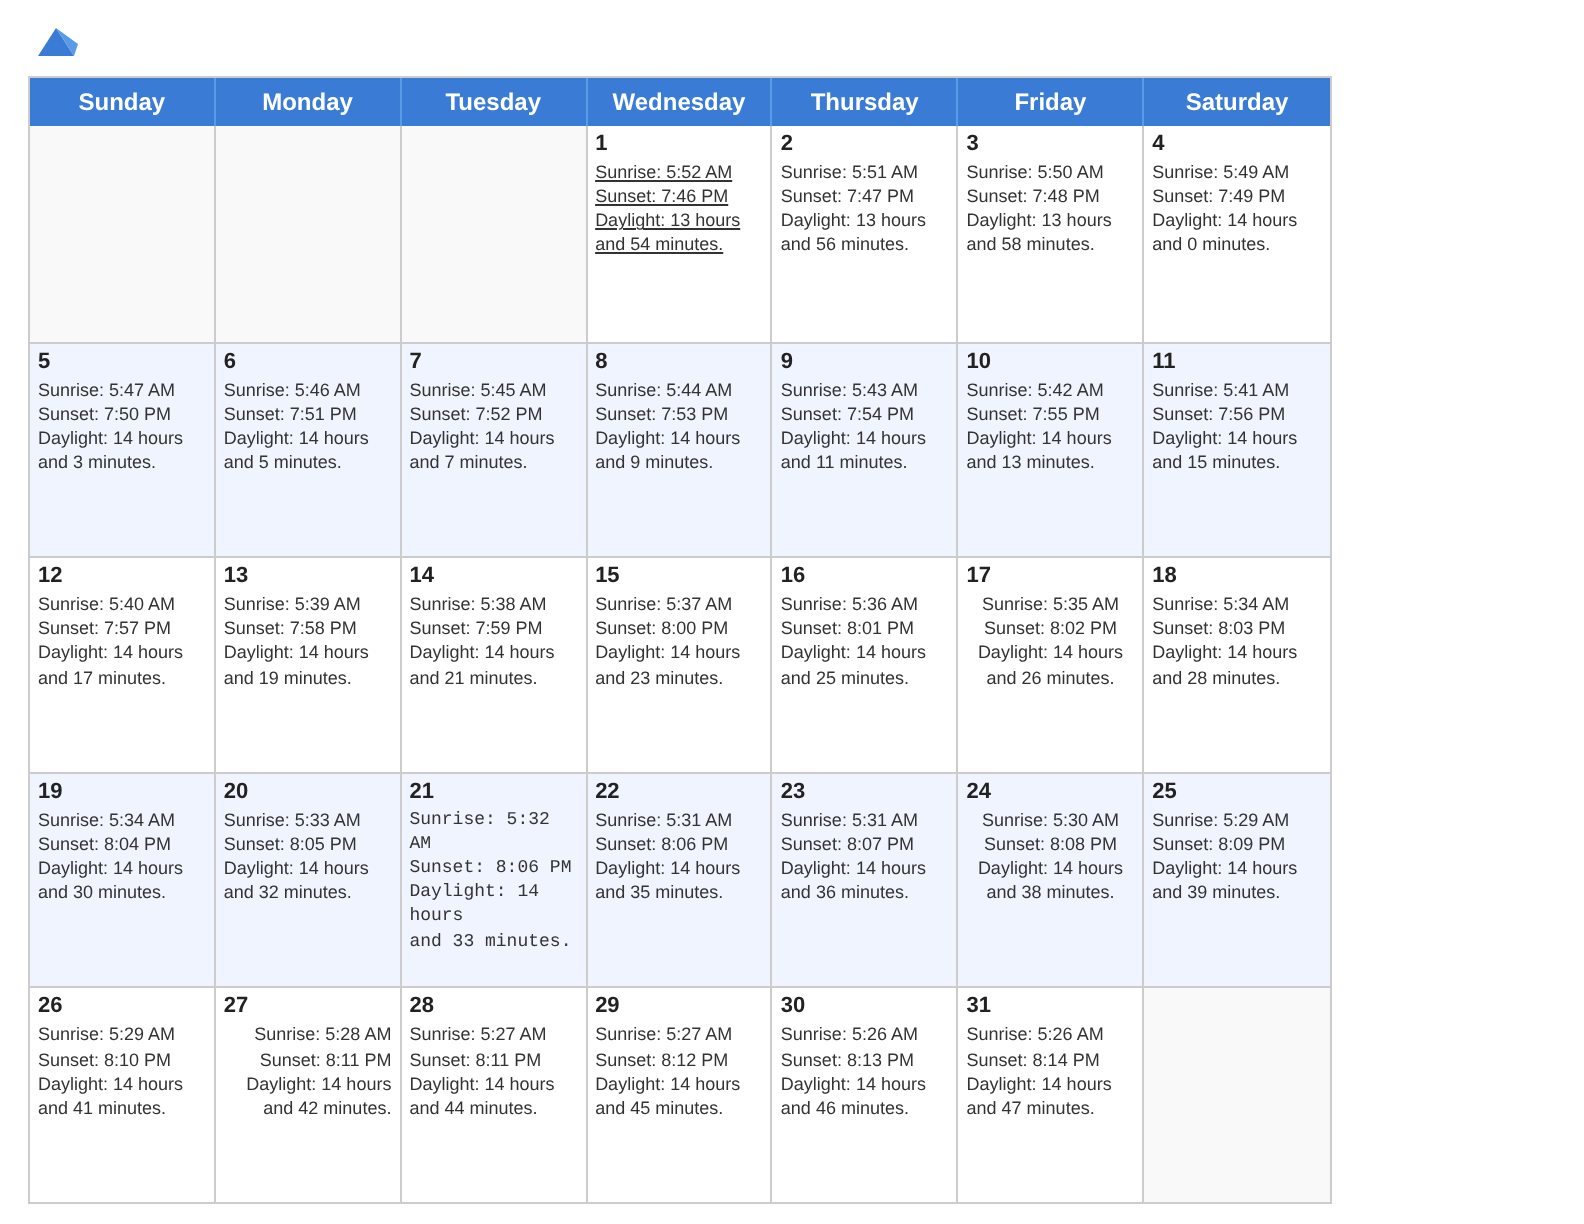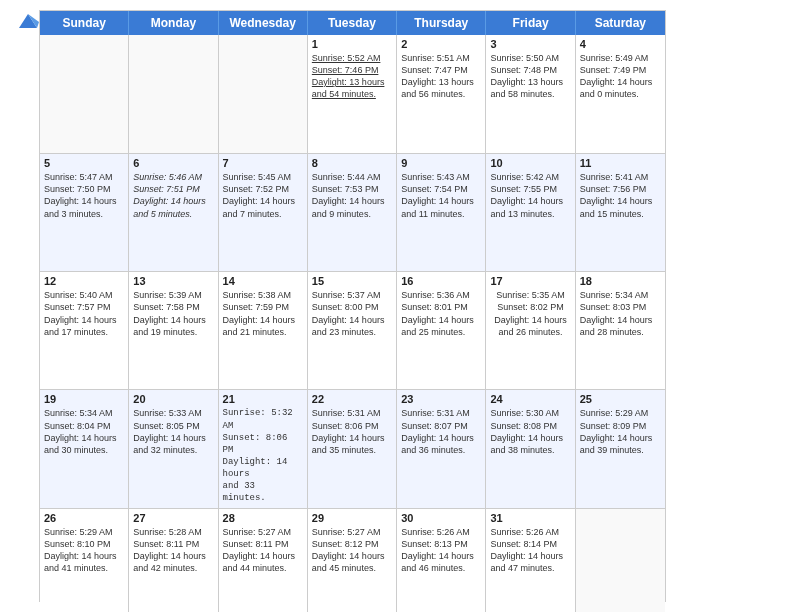--- a/index.html
+++ b/index.html
@@ -8,21 +8,21 @@
       height: 612px;
       font-family: Arial, sans-serif;
       background: #fff;
       overflow: hidden;
     }
     .page {
       width: 680px;
       height: 612px;
       padding: 10px 14px;
       display: flex;
-      flex-direction: row;
+      flex-direction: column;
       border-radius: 15px;
     }
     .header {
       display: flex;
       justify-content: space-between;
       align-items: flex-start;
       margin-bottom: 6px;
     }
     .logo {
       display: flex;
@@ -144,22 +144,22 @@
     <div class="title-section">
       <div class="month-title"></div>
       <div class="location"></div>
     </div>
   </div>
 
   <div class="calendar">
     <div class="cal-header" id="cal-header">
         <div class="cal-header-cell">Sunday</div>
         <div class="cal-header-cell">Monday</div>
+        <div class="cal-header-cell">Tuesday</div>
         <div class="cal-header-cell">Wednesday</div>
-        <div class="cal-header-cell">Tuesday</div>
         <div class="cal-header-cell">Thursday</div>
         <div class="cal-header-cell">Friday</div>
         <div class="cal-header-cell">Saturday</div>
       </div>
     <div class="cal-body" id="cal-body">
         <div class="cal-row">
           <div class="cal-cell empty"></div>
           <div class="cal-cell empty"></div>
           <div class="cal-cell empty"></div>
           <div class="cal-cell">
@@ -194,21 +194,21 @@
         <div class="cal-row">
           <div class="cal-cell alt-row">
             <div class="day-num">5</div>
             <div class="day-info" style="white-space: pre-line;">Sunrise: 5:47 AM
 Sunset: 7:50 PM
 Daylight: 14 hours
 and 3 minutes.</div>
           </div>
           <div class="cal-cell alt-row">
             <div class="day-num">6</div>
-            <div class="day-info" style="white-space: pre-line; font-style: italic;">Sunrise: 5:46 AM
+            <div class="day-info" style="white-space: pre-line;">Sunrise: 5:46 AM
 Sunset: 7:51 PM
 Daylight: 14 hours
 and 5 minutes.</div>
           </div>
           <div class="cal-cell alt-row">
             <div class="day-num">7</div>
             <div class="day-info" style="white-space: pre-line;">Sunrise: 5:45 AM
 Sunset: 7:52 PM
 Daylight: 14 hours
 and 7 minutes.</div>
@@ -324,21 +324,21 @@
           </div>
           <div class="cal-cell alt-row">
             <div class="day-num">23</div>
             <div class="day-info" style="white-space: pre-line;">Sunrise: 5:31 AM
 Sunset: 8:07 PM
 Daylight: 14 hours
 and 36 minutes.</div>
           </div>
           <div class="cal-cell alt-row">
             <div class="day-num">24</div>
-            <div class="day-info" style="white-space: pre-line;">Sunrise: 5:30 AM
+            <div class="day-info" style="white-space: pre-line; text-align: center;">Sunrise: 5:30 AM
 Sunset: 8:08 PM
 Daylight: 14 hours
 and 38 minutes.</div>
           </div>
           <div class="cal-cell alt-row">
             <div class="day-num">25</div>
             <div class="day-info" style="white-space: pre-line;">Sunrise: 5:29 AM
 Sunset: 8:09 PM
 Daylight: 14 hours
 and 39 minutes.</div>
@@ -347,21 +347,21 @@
         <div class="cal-row">
           <div class="cal-cell">
             <div class="day-num">26</div>
             <div class="day-info" style="white-space: pre-line;">Sunrise: 5:29 AM
 Sunset: 8:10 PM
 Daylight: 14 hours
 and 41 minutes.</div>
           </div>
           <div class="cal-cell">
             <div class="day-num">27</div>
-            <div class="day-info" style="white-space: pre-line;">Sunrise: 5:28 AM
+            <div class="day-info" style="white-space: pre-line; text-align: right;">Sunrise: 5:28 AM
 Sunset: 8:11 PM
 Daylight: 14 hours
 and 42 minutes.</div>
           </div>
           <div class="cal-cell">
             <div class="day-num">28</div>
             <div class="day-info" style="white-space: pre-line;">Sunrise: 5:27 AM
 Sunset: 8:11 PM
 Daylight: 14 hours
 and 44 minutes.</div>

